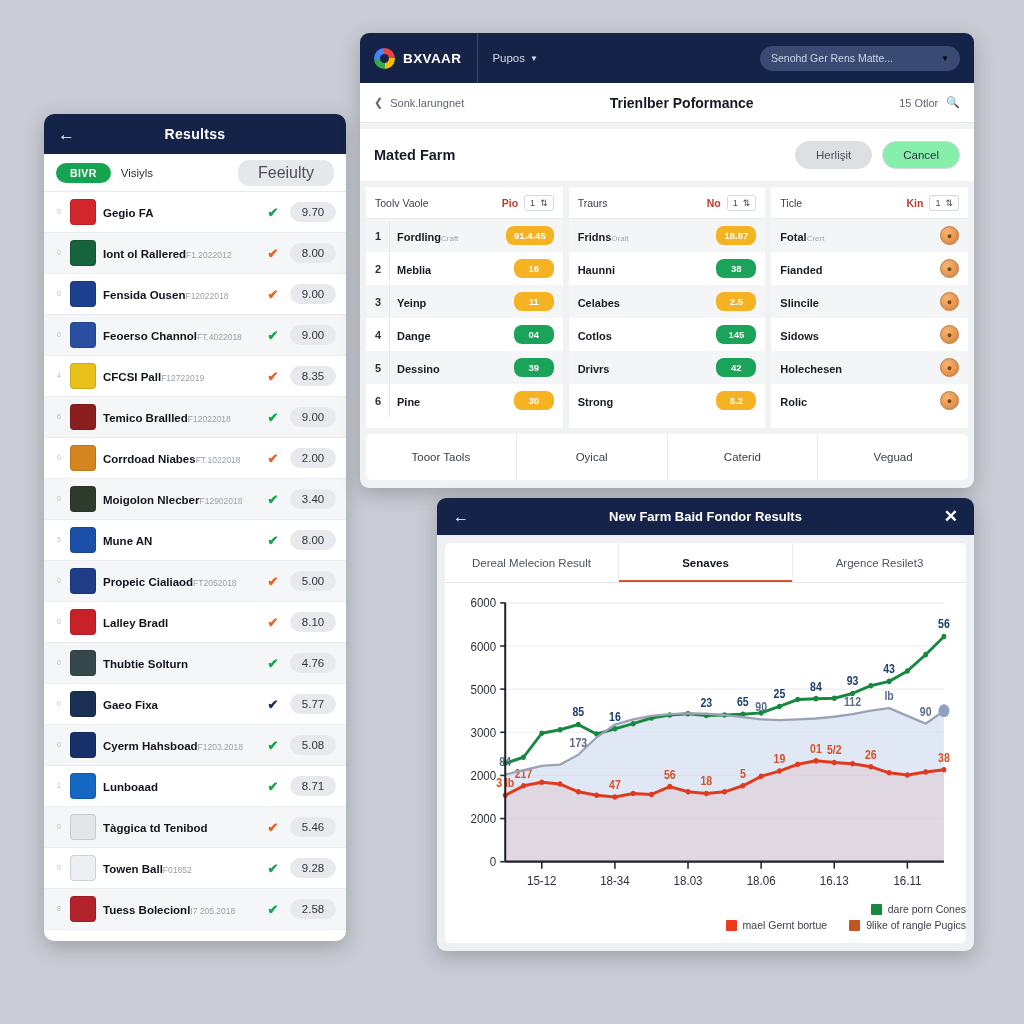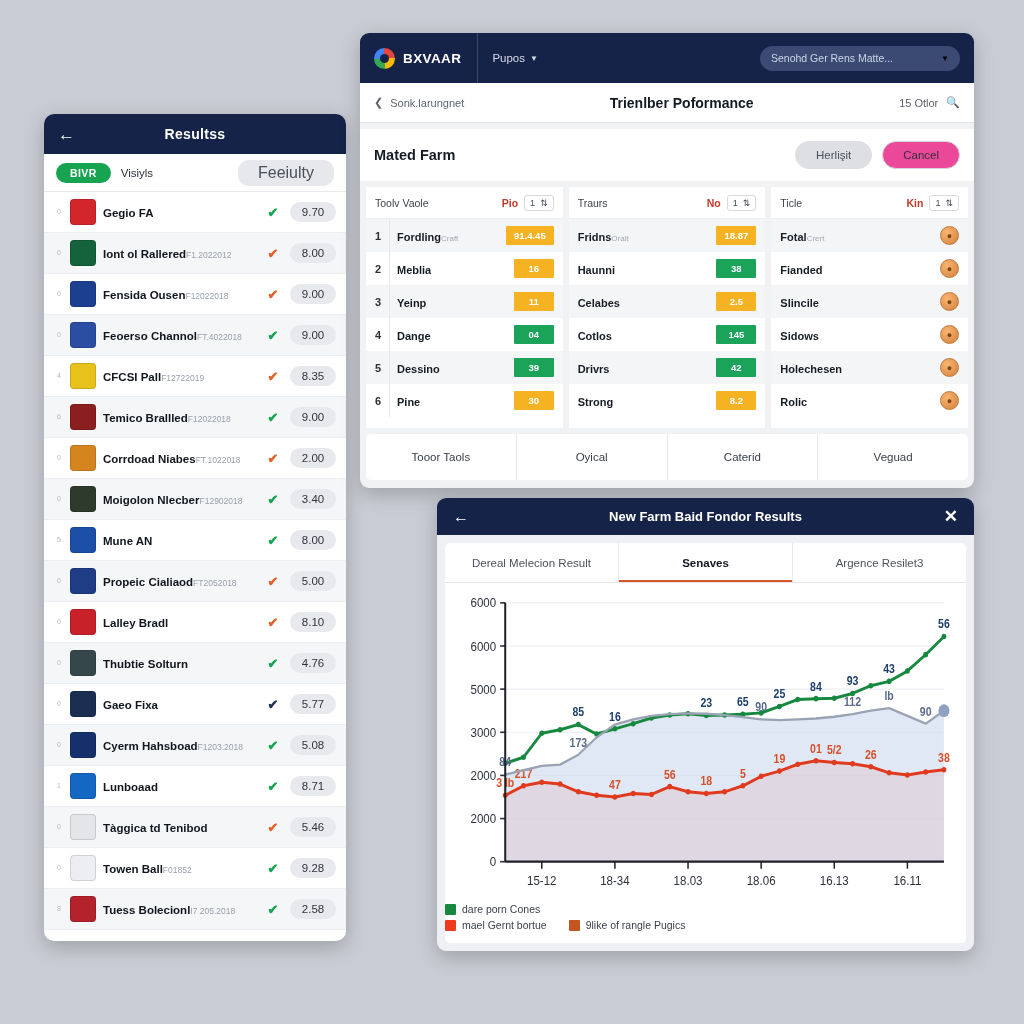--- a/index.html
+++ b/index.html
@@ -116,21 +116,21 @@
   .tr-backlink { display: flex; align-items: center; gap: 7px; font-size: 11px; color: #5d636e; }
   .tr-pagetitle { flex: 1; text-align: center; font-size: 14px; font-weight: bold; color: #151a22; }
   .tr-right { display: flex; align-items: center; gap: 8px; font-size: 11px; color: #5d636e; }
   .tr-toolbar {
     height: 52px; background: #fff; display: flex; align-items: center;
     padding: 0 14px; gap: 10px; flex: 0 0 auto; margin-top: 6px;
   }
   .tr-farmtitle { font-size: 14.5px; font-weight: bold; color: #171c24; }
   .btn {
     font-size: 11.5px; padding: 7px 20px; border-radius: 15px;
-    border: 1px solid #d3d6dc; background: #ec4899; color: #2d323b;
+    border: 1px solid #d3d6dc; background: #86efac; color: #2d323b;
   }
   .btn.filled { background: #dddfe3; border-color: #dddfe3; color: #4a4f58; margin-left: auto; }
 
   .tr-cols { flex: 1; display: flex; gap: 6px; padding: 6px 6px 0 6px; min-height: 0; }
   .tr-col { flex: 1; background: #fff; display: flex; flex-direction: column; min-width: 0; }
   .col-head {
     display: flex; align-items: center; height: 32px;
     padding: 0 9px; gap: 6px; border-bottom: 1px solid #edeef1;
     flex: 0 0 auto;
   }
@@ -146,21 +146,21 @@
     display: flex; align-items: center; height: 33px; padding: 0 9px; gap: 7px;
   }
   .col-row.alt { background: #f4f5f7; }
   .row-idx { width: 15px; font-size: 11px; font-weight: bold; color: #2b3039;
     border-right: 1px solid #e6e8eb; height: 100%; display: flex; align-items: center; }
   .row-body { flex: 1; min-width: 0; }
   .row-title { font-size: 11px; font-weight: bold; color: #171c24;
     white-space: nowrap; overflow: hidden; text-overflow: ellipsis; }
   .row-sub { font-size: 8px; color: #a3a8b2; }
   .pill {
-    min-width: 40px; text-align: center; border-radius: 1px;
+    min-width: 40px; text-align: center; border-radius: 8px;
     font-size: 9.5px; font-weight: bold; color: #fff; padding: 4px 8px; margin-left: 20px;
   }
   .pill.amber { background: #f5b223; }
   .pill.green { background: #1ba35a; }
   .coin {
     width: 19px; height: 19px; border-radius: 50%;
     background: radial-gradient(circle at 35% 32%, #f9b572, #d2803a);
     border: 1px solid #c2773a; display: flex; align-items: center;
     justify-content: center; font-size: 9px; color: #7a4414;
   }
@@ -201,21 +201,21 @@
   }
   .br-tab:last-child { border-right: none; }
   .br-tab.active { font-weight: bold; color: #121720; }
   .br-tab.active::after {
     content: ""; position: absolute; left: 0; right: 0; bottom: 0;
     height: 2.5px; background: #d4562a;
   }
   .chart-area { flex: 1; position: relative; min-height: 0; padding: 6px 10px 0 4px; }
   .legend {
     flex: 0 0 auto; padding: 2px 0 12px 0;
-    display: flex; flex-direction: column; align-items: flex-start; gap: 4px;
+    display: flex; flex-direction: column; align-items: flex-end; gap: 4px;
   }
   .legend-row { display: flex; gap: 22px; align-items: center; }
   .legend-item { display: flex; align-items: center; gap: 6px; font-size: 10.5px; color: #3a3f48; }
   .sw { width: 11px; height: 11px; border-radius: 1px; }
 </style>
 </head>
 <body>
 
 <div id="stage">
 

